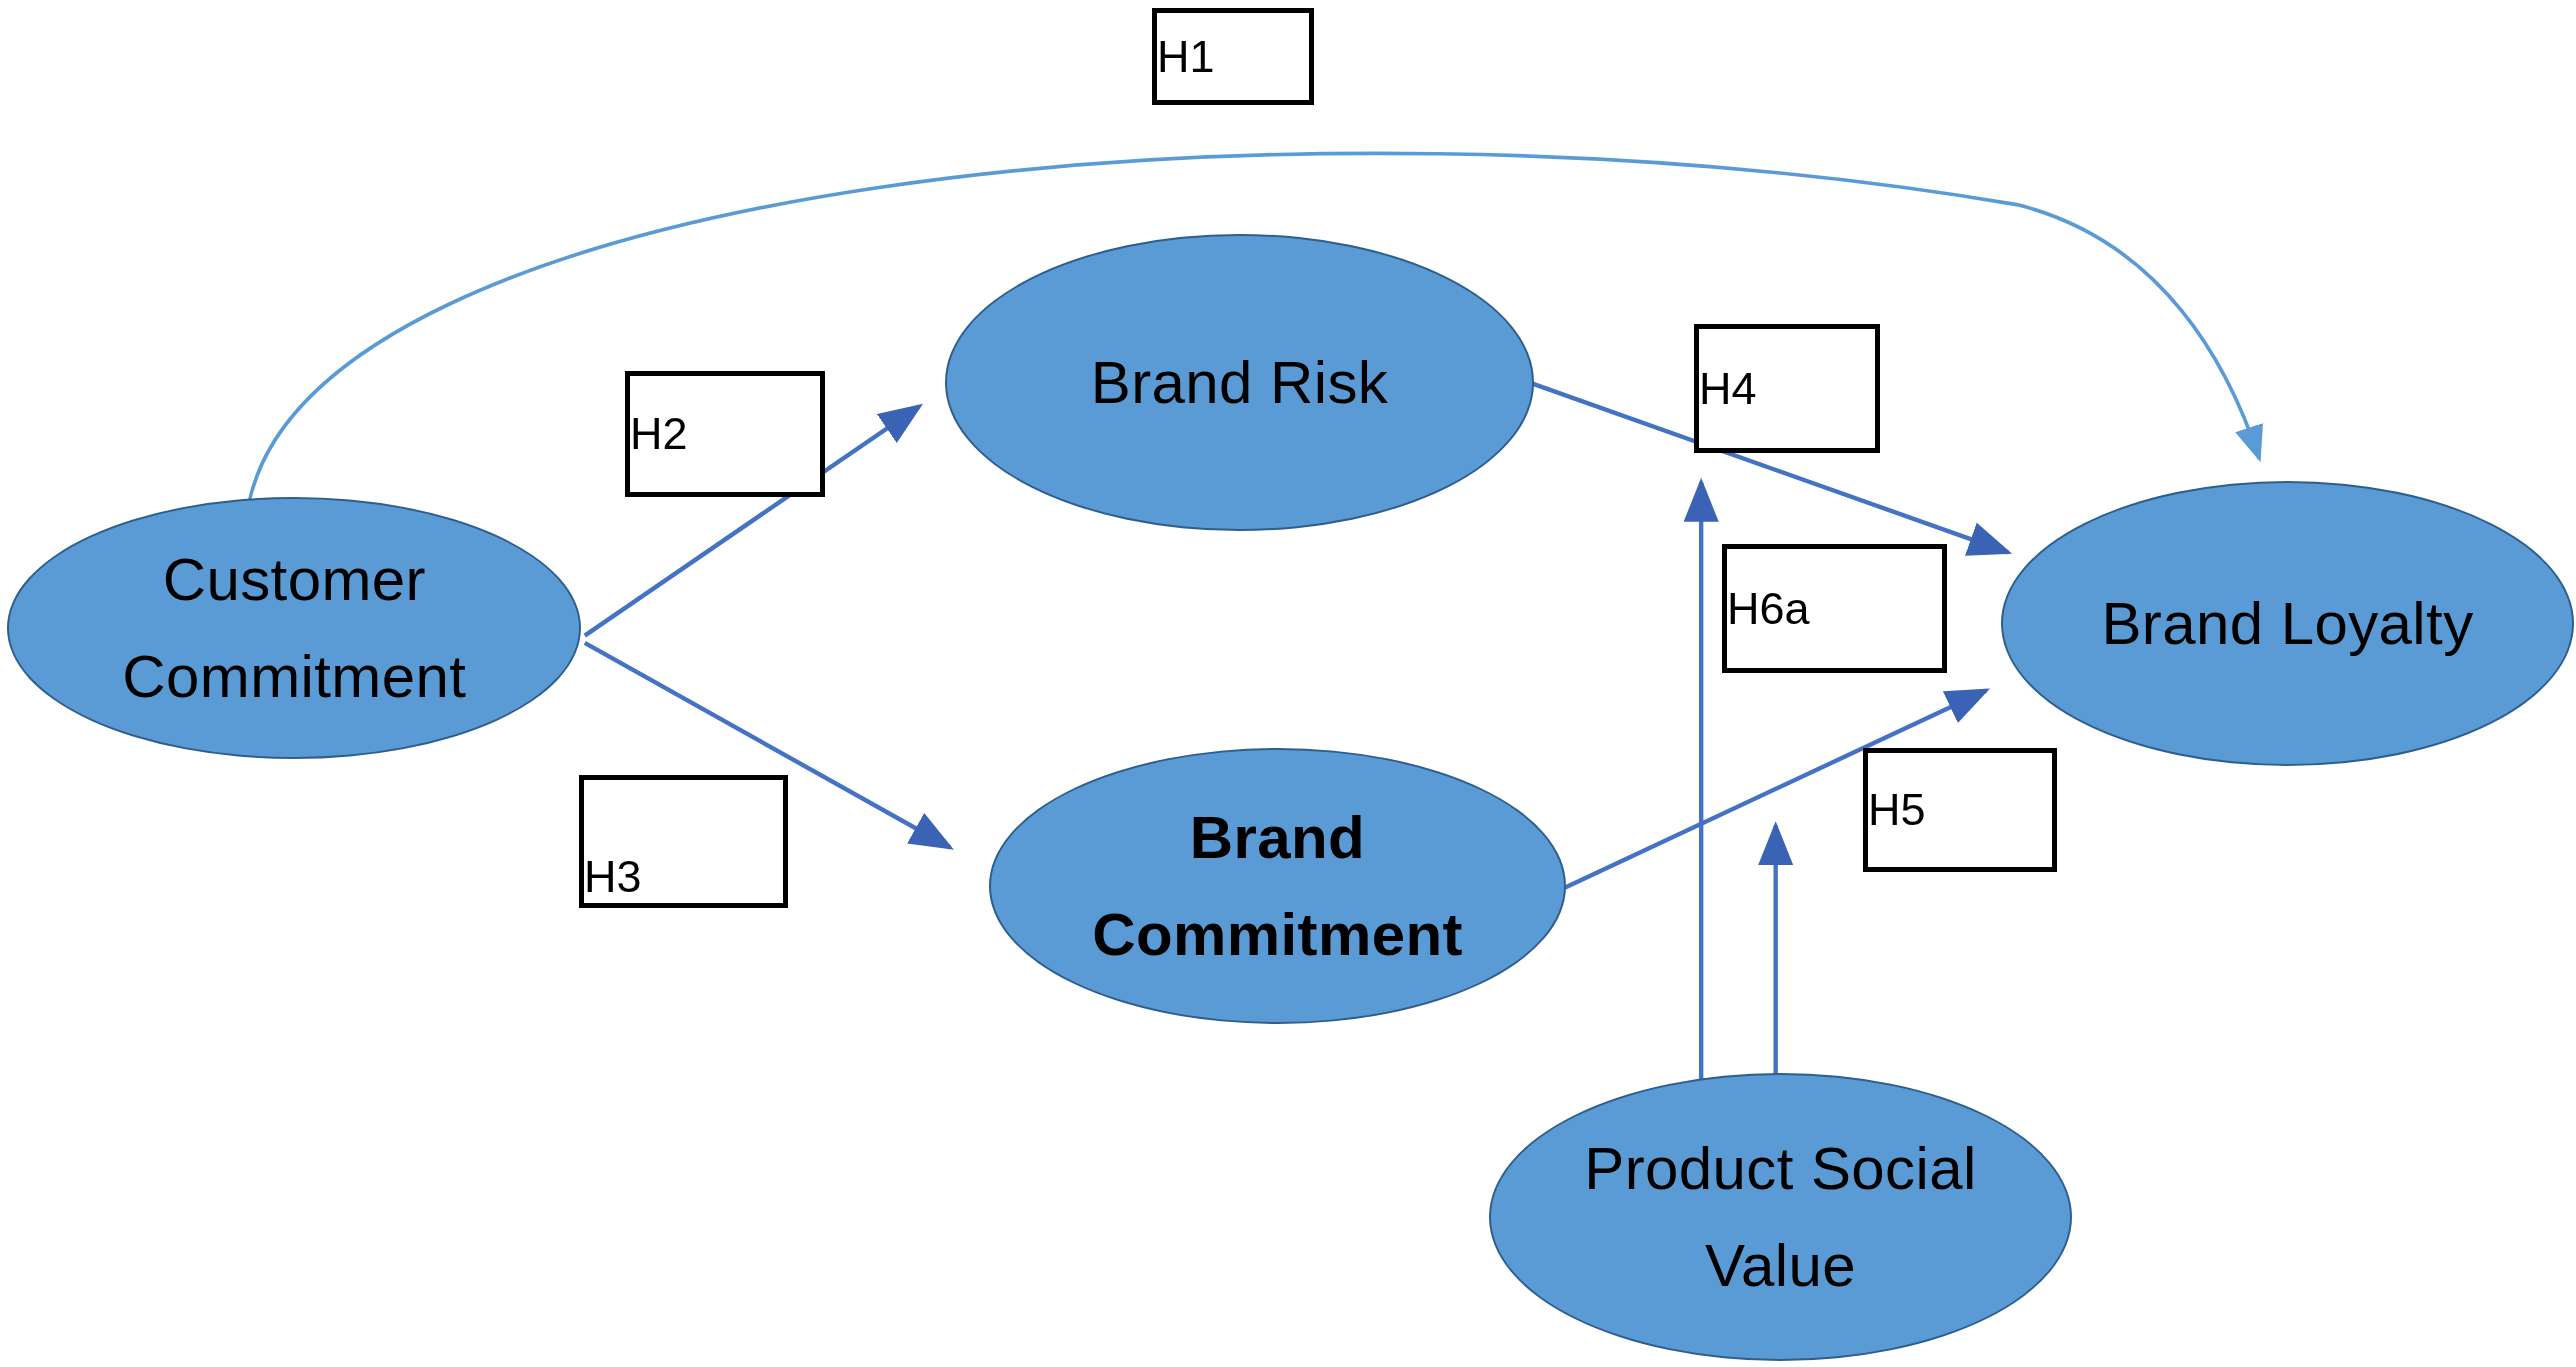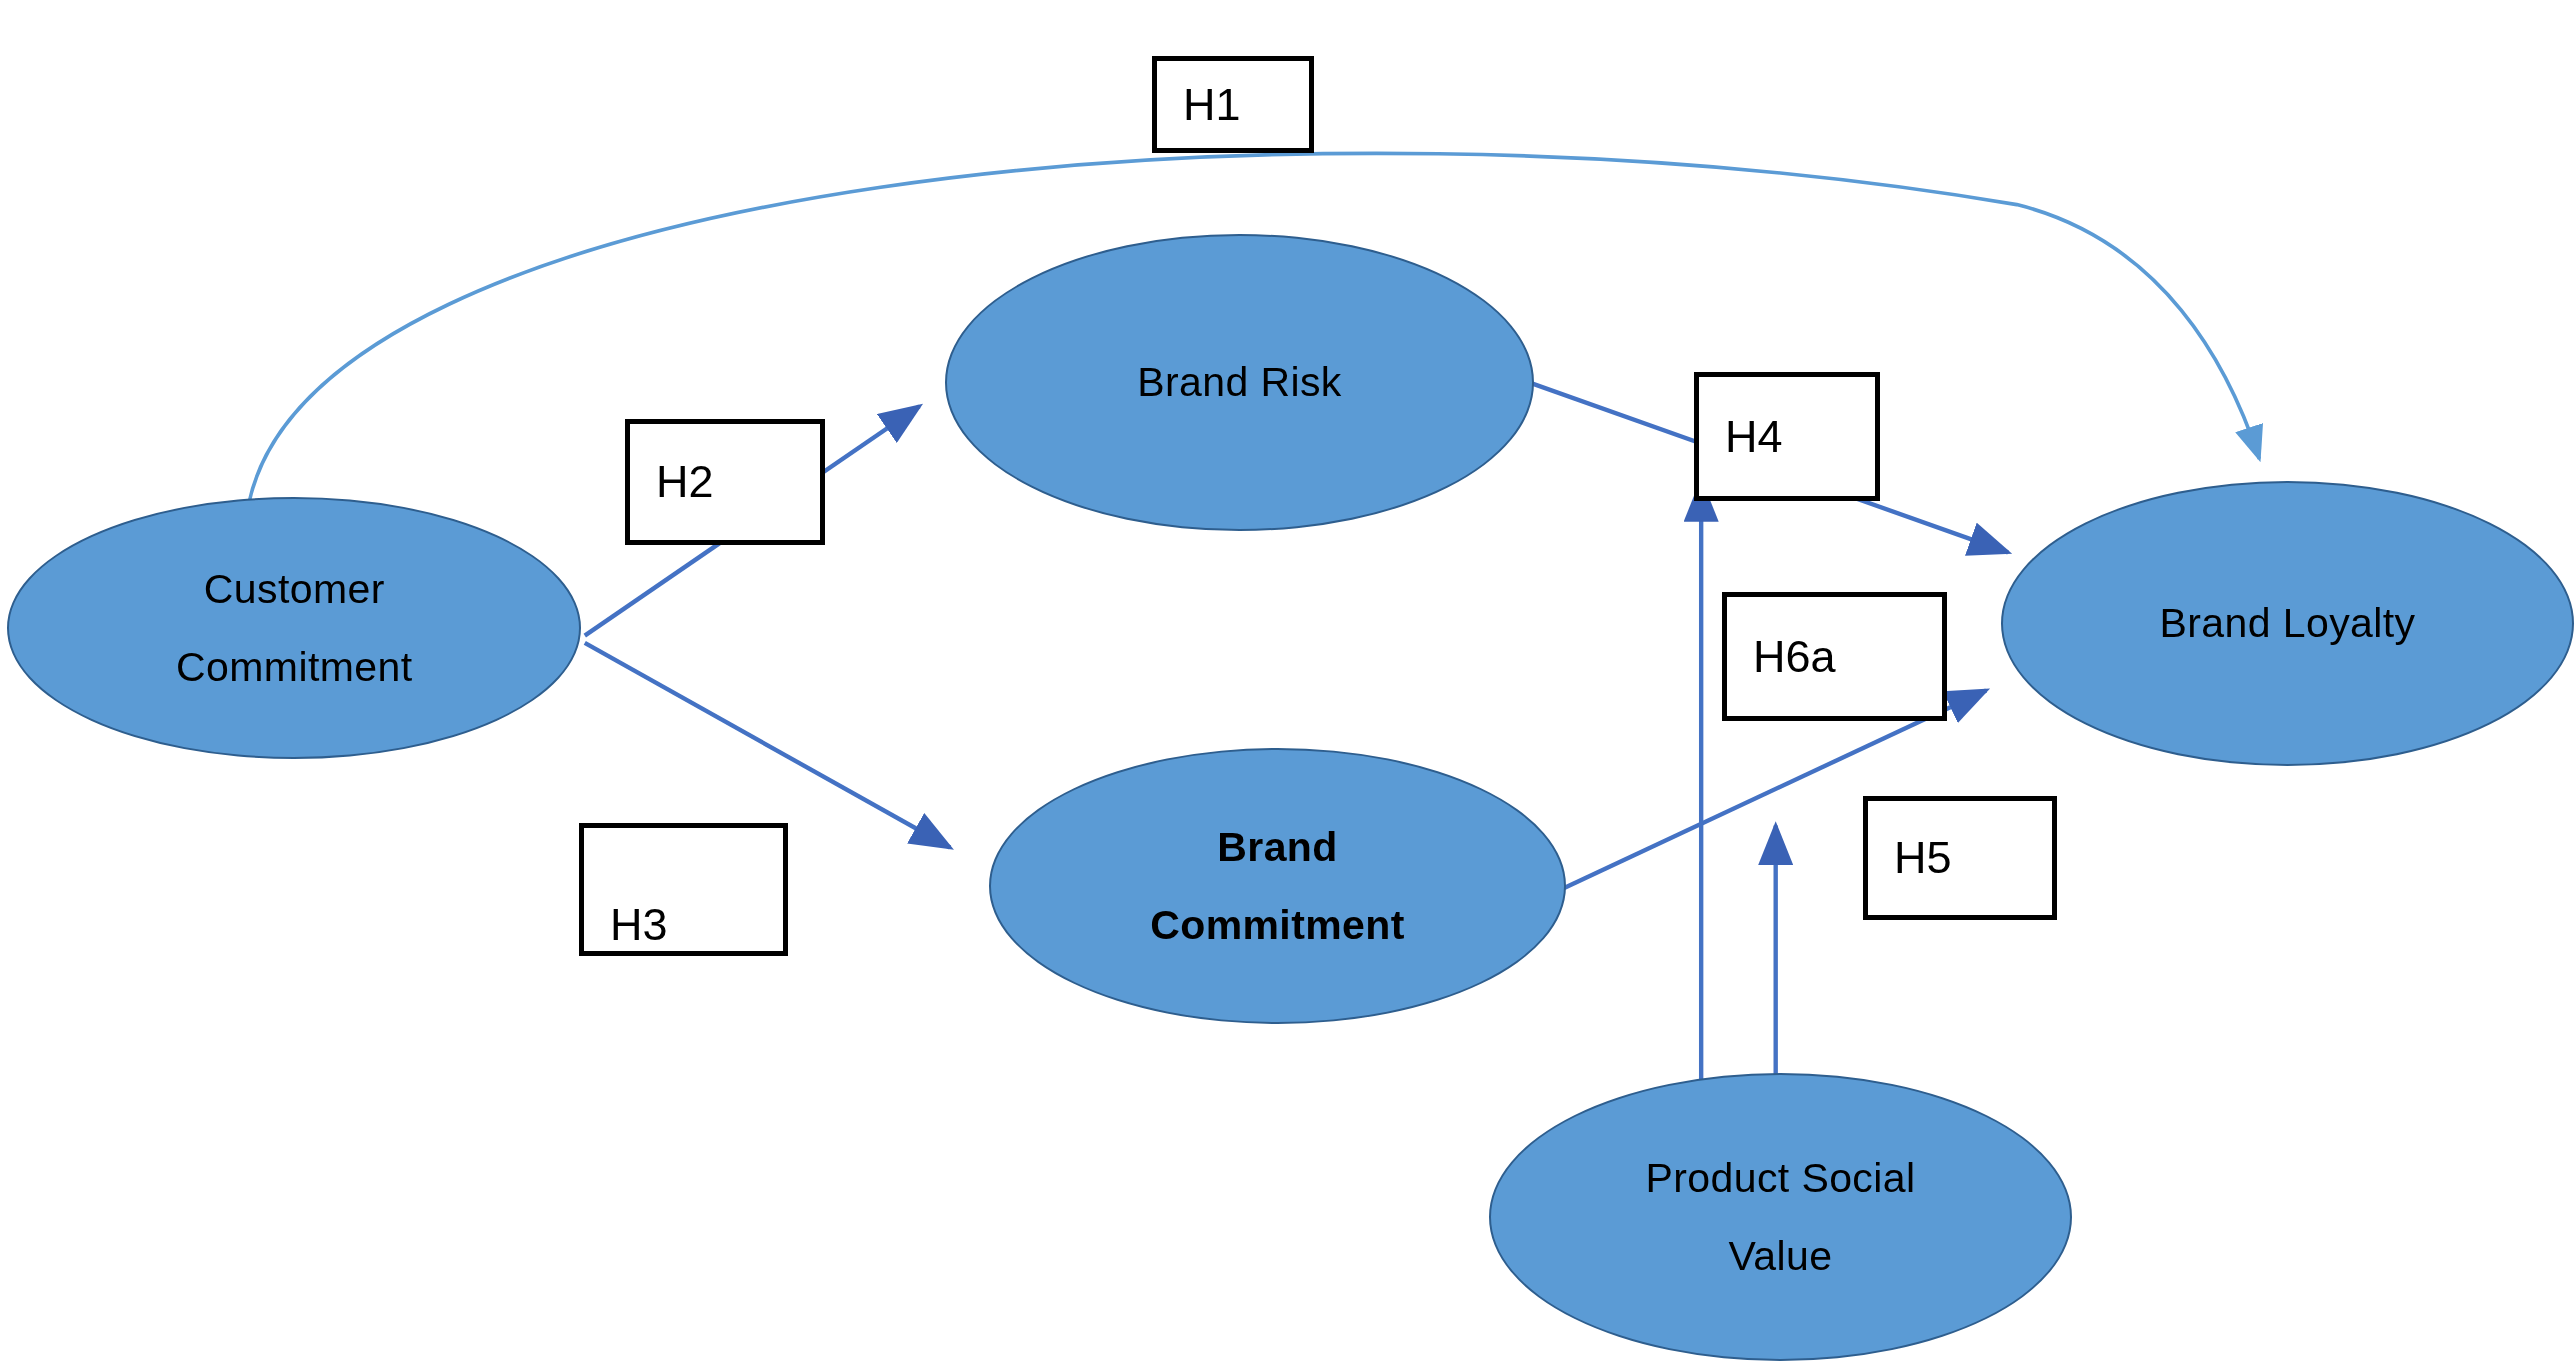--- a/index.html
+++ b/index.html
@@ -21,38 +21,36 @@
     justify-content:center;
     border-radius:50%;
     background:#5B9BD5;
     border:2.9px solid #2E5E8E;
     box-sizing:border-box;
     color:#000000;
     text-align:center;
   }
   .node .line{
     display:block;
-    font-size:41px;
+    font-size:60px;
     line-height:1.0;
     letter-spacing:0.4px;
     white-space:nowrap;
   }
   .node .line + .line{margin-top:37px;}
   .hbox{
     position:absolute;
     background:#ffffff;
     border:5.1px solid #000000;
     box-sizing:border-box;
     display:flex;
     align-items:center;
     justify-content:flex-start;
     color:#000000;
     font-size:45px;
-    padding-left:26px;
-    margin-top:48px;
   }
 </style>
 </head>
 <body>
 
 <div id="canvas">
 
   <svg id="edges" viewBox="0 0 3525 1871" xmlns="http://www.w3.org/2000/svg">
     <defs>
       <marker id="arrowDark" markerWidth="10" markerHeight="8" refX="9" refY="4" orient="auto" markerUnits="strokeWidth">

